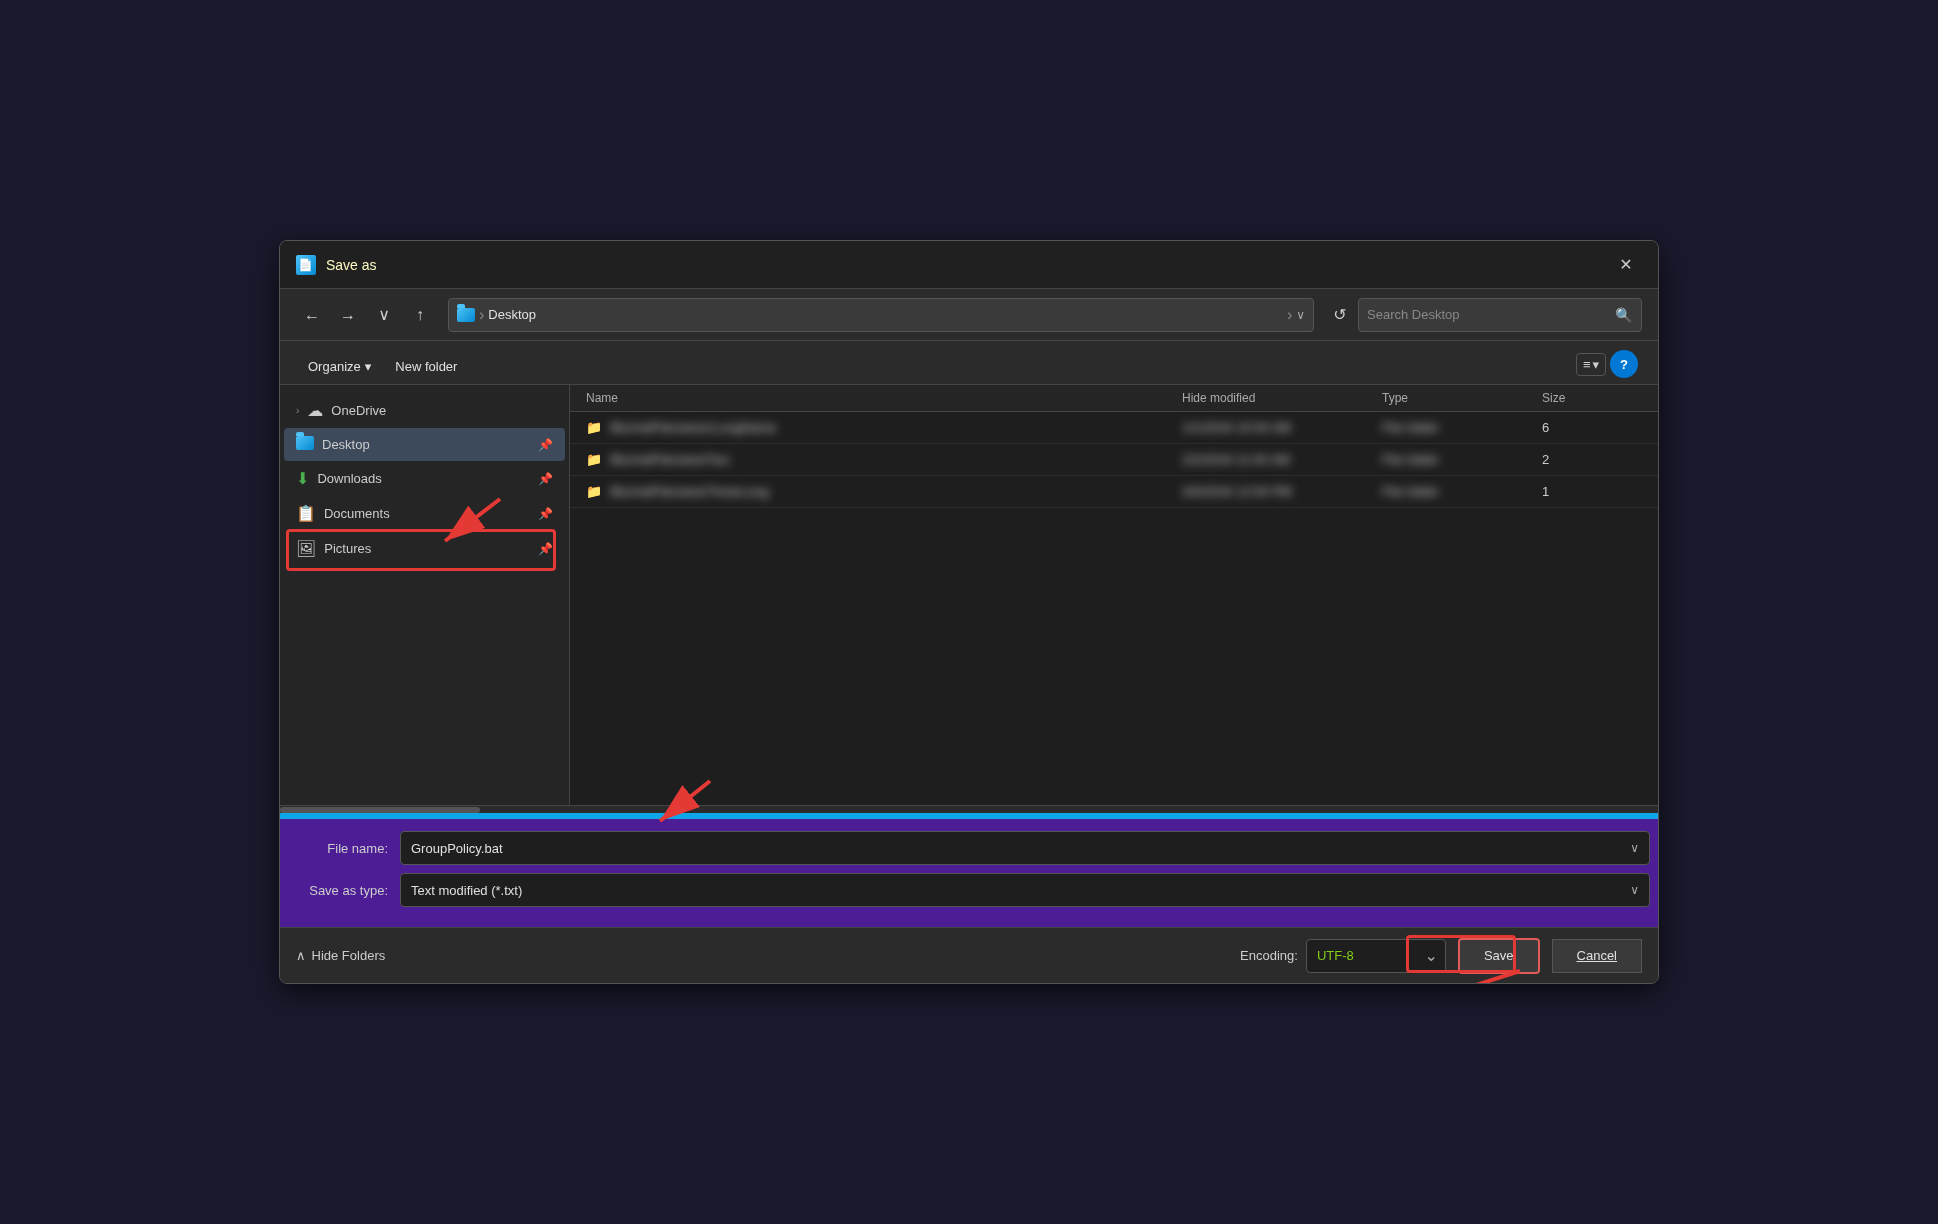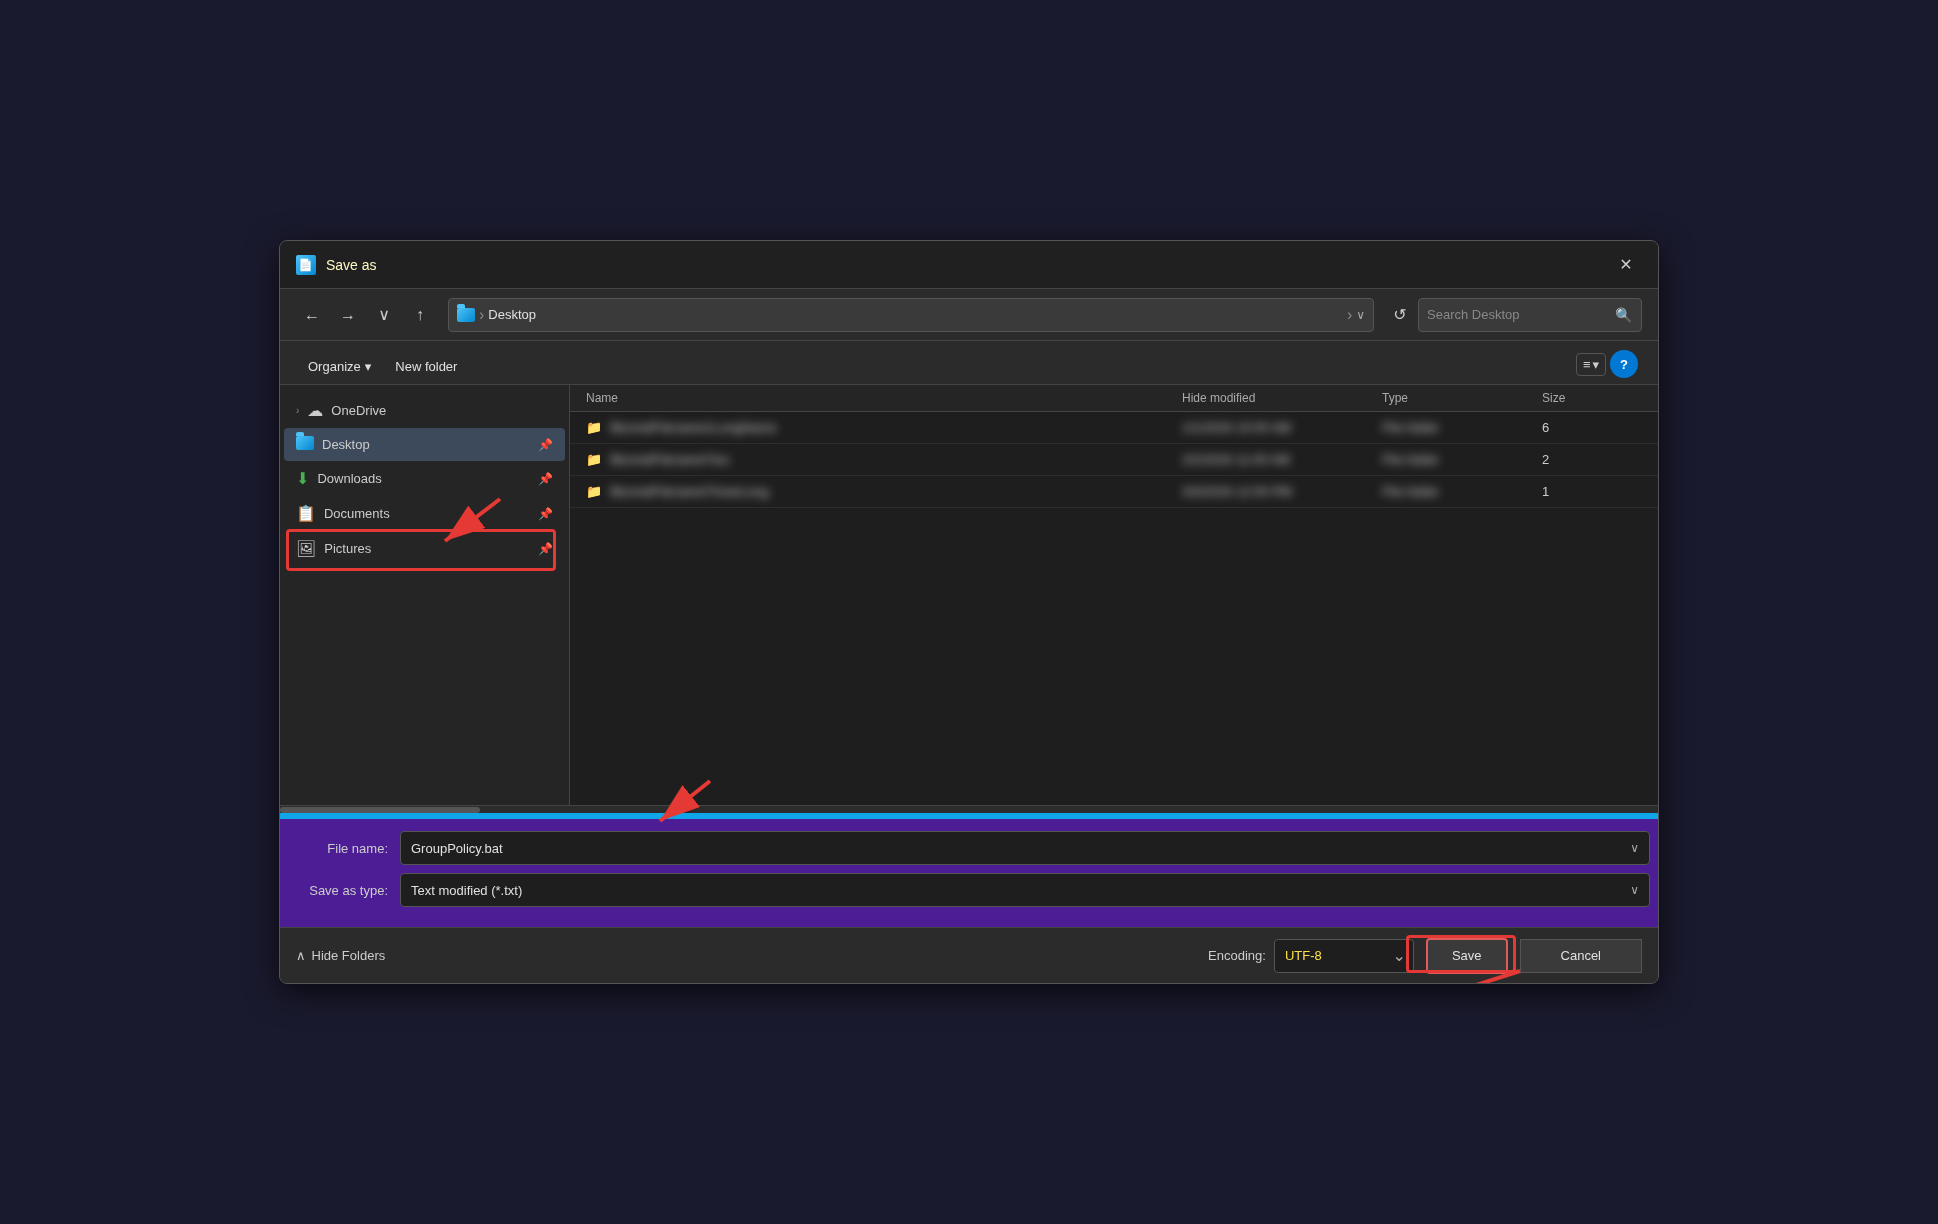--- a/index.html
+++ b/index.html
@@ -109,21 +109,21 @@
       align-items: center;
       justify-content: center;
       color: #ccc;
       font-size: 16px;
       cursor: pointer;
       border-radius: 4px;
       border: none;
       background: transparent;
     }
     .search-box {
-      width: 224px;
+      width: 284px;
       background: #3a3a3a;
       border: 1px solid #555;
       border-radius: 4px;
       display: flex;
       align-items: center;
       padding: 4px 8px;
       height: 34px;
     }
     .search-box input {
       background: transparent;
@@ -345,21 +345,21 @@
     }
     .encoding-label {
       color: #ccc;
       font-size: 13px;
     }
     .encoding-select {
       background: #1e1e1e;
       border: 1px solid #555;
       border-radius: 4px;
       padding: 5px 28px 5px 10px;
-      color: #fde047;
+      color: #84cc16;
       font-size: 13px;
       height: 34px;
       width: 140px;
       -webkit-appearance: none;
       cursor: pointer;
       position: relative;
     }
     .select-wrapper {
       position: relative;
       display: inline-flex;
@@ -384,26 +384,27 @@
       display: flex;
       align-items: center;
       justify-content: center;
     }
     .cancel-btn {
       background: #3a3a3a;
       border: 1px solid #555;
       border-radius: 0;
       color: #e0e0e0;
       font-size: 13px;
-      padding: 6px 40px;
+      padding: 6px 24px;
       cursor: pointer;
       height: 34px;
       display: flex;
       align-items: center;
       justify-content: center;
+      text-decoration: underline;
     }
     
     .desktop-folder-icon {
       display: inline-block;
       width: 18px;
       height: 14px;
       background: linear-gradient(135deg, #4fc3f7, #0288d1);
       border-radius: 2px;
       position: relative;
     }

